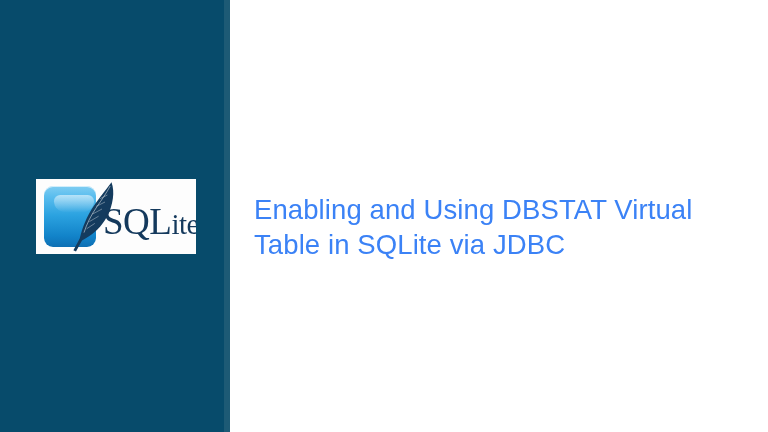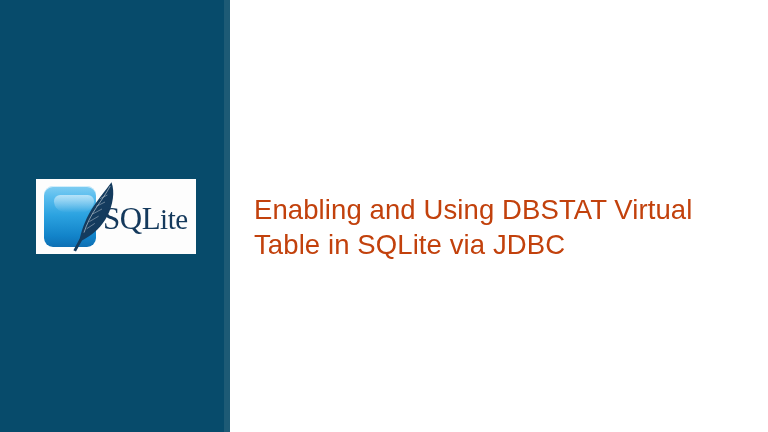--- a/index.html
+++ b/index.html
@@ -95,40 +95,40 @@
   .logo-word {
     position: absolute;
     left: 67px;
     top: 24px;
     font-family: "Liberation Serif", serif;
     color: #14395c;
     line-height: 1;
     white-space: nowrap;
   }
   .logo-word .big {
-    font-size: 31px;
+    font-size: 37px;
     letter-spacing: -0.5px;
     margin-top: 11px;
   }
   .logo-word .small {
     font-size: 29px;
     letter-spacing: -0.5px;
   }
 
   
   .title {
     position: absolute;
     left: 254px;
     top: 192px;
     width: 492px;
     font-family: "Liberation Sans", sans-serif;
     font-size: 27.5px;
     font-weight: 400;
     line-height: 1.28;
-    color: #c2410c;
+    color: #3b82f6;
     letter-spacing: 0.1px;
   }
 </style>
 </head>
 <body>
 
 <div class="slide">
 
   <div class="sidebar"></div>
   <div class="sidebar-edge"></div>

